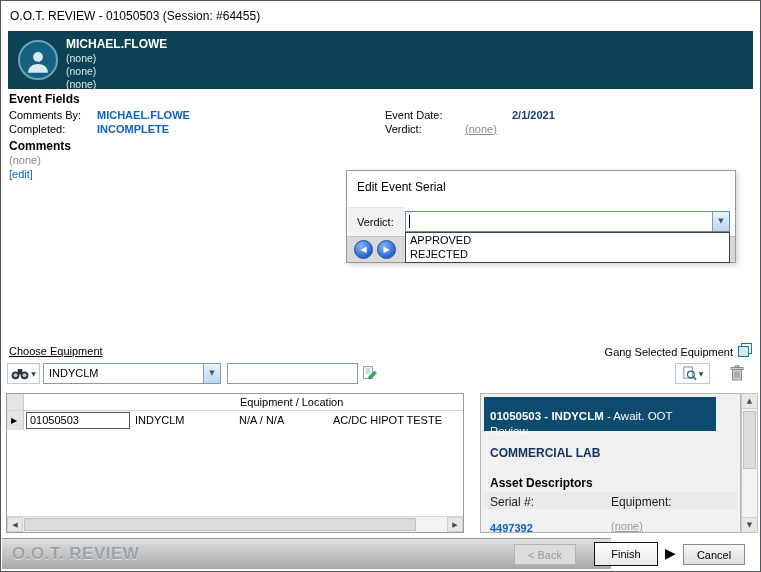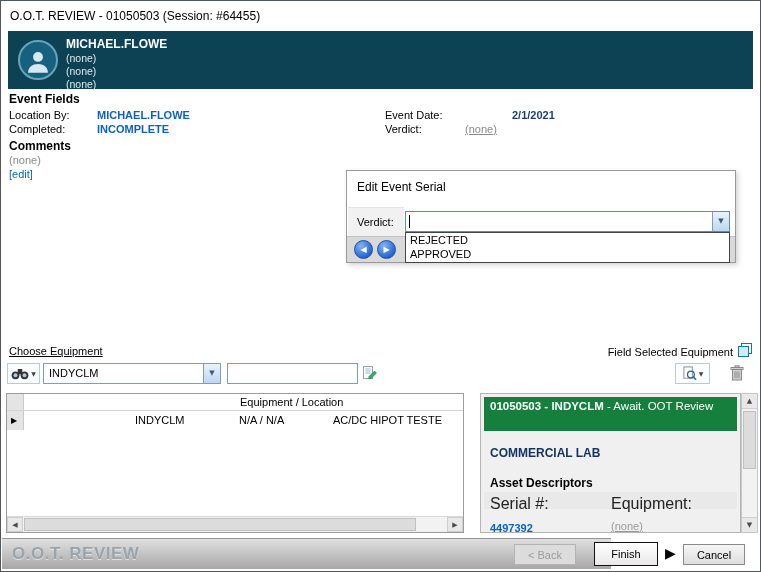--- a/index.html
+++ b/index.html
@@ -56,25 +56,25 @@
   .hdr-label{left:233px;top:2px;font-size:11px;}
   .tbl-row{left:0;top:17px;width:100%;height:19px;}
   .row-marker{position:absolute;left:4px;top:5px;font-size:8px;font-family:"DejaVu Sans",sans-serif;}
   .id-cell{left:19px;top:1px;width:104px;height:17px;border:1px solid #555;line-height:15px;padding-left:3px;font-size:11px;}
   .cell{top:3px;font-size:11px;white-space:nowrap;}
   .hscroll{left:0;bottom:0;width:100%;height:16px;background:#f2f2f2;border-top:1px solid #d8d8d8;}
   .scroll-btn{position:absolute;top:0;width:16px;height:15px;background:#e8e8e8;border:1px solid #cfcfcf;text-align:center;line-height:14px;font-size:7px;color:#4a4a4a;cursor:pointer;font-family:"DejaVu Sans",sans-serif;}
   .hthumb{left:17px;top:1px;width:392px;height:13px;background:#dcdcdc;border:1px solid #c0c0c0;}
 
   .details-panel{left:479px;top:392px;width:261px;height:140px;background:#f0f0f0;border:1px solid #b5b5b5;overflow:hidden;}
-  .det-header{left:3px;top:3px;width:253px;height:34px;background:#15803d;color:#fff;font-size:11.5px;line-height:15px;padding:2px 6px;}
+  .det-header{left:3px;top:3px;width:232px;height:34px;background:#0c4a6e;color:#fff;font-size:11.5px;line-height:15px;padding:12px 6px;}
   .det-lab{left:9px;top:52px;font-weight:bold;font-size:12px;color:#13325f;}
   .det-desc{left:9px;top:82px;font-weight:bold;font-size:12px;}
   .det-lblrow{left:3px;top:98px;width:253px;height:17px;background:#e9e9e9;}
-  .det-lbl{top:101px;font-size:16px;color:#222;}
+  .det-lbl{top:101px;font-size:12px;color:#222;}
   .det-val-serial{left:9px;top:128px;font-size:11px;font-weight:bold;color:#0b62c4;text-decoration:underline;}
   .det-val-dept{left:130px;top:126px;font-size:11px;color:#9a9a9a;text-decoration:underline;}
   .vscroll{left:740px;top:392px;width:17px;height:140px;background:#f2f2f2;border:1px solid #c6c6c6;}
   .vbtn{position:absolute;left:0;width:15px;height:15px;background:#e8e8e8;text-align:center;line-height:14px;font-size:7px;color:#4a4a4a;cursor:pointer;font-family:"DejaVu Sans",sans-serif;}
   .vbtn.up{top:0;border-bottom:1px solid #cfcfcf;}
   .vbtn.down{bottom:0;border-top:1px solid #cfcfcf;}
   .vthumb{left:1px;top:17px;width:13px;height:58px;background:#dcdcdc;border:1px solid #c0c0c0;}
 
   .footer{left:1px;top:537px;width:609px;height:31px;background:linear-gradient(#e0e0e0,#a7a7a7);border-top:1px solid #949494;}
   .footer-title{left:10px;top:5px;font-size:17px;font-weight:bold;color:#9ba4ab;letter-spacing:.5px;text-shadow:0 1px 0 rgba(255,255,255,.55);}
@@ -97,21 +97,21 @@
         <path d="M3.5 22c0-4.8 3.8-7.5 8.5-7.5s8.5 2.7 8.5 7.5z" fill="#d9e9f1"></path>
       </svg>
     </div>
     <div class="abs user-name">MICHAEL.FLOWE</div>
     <div class="abs user-line" style="top:21px;">(none)</div>
     <div class="abs user-line" style="top:34px;">(none)</div>
     <div class="abs user-line" style="top:47px;">(none)</div>
   </div>
 
   <div class="abs h-bold" style="left:8px;top:91px;">Event Fields</div>
-  <div class="abs lbl" style="left:8px;top:108px;">Location By:</div>
+  <div class="abs lbl" style="left:8px;top:108px;">Comments By:</div>
   <div class="abs val-link" style="left:96px;top:108px;">MICHAEL.FLOWE</div>
   <div class="abs lbl" style="left:8px;top:122px;">Completed:</div>
   <div class="abs val-link" style="left:96px;top:122px;text-align:right;">INCOMPLETE</div>
   <div class="abs lbl" style="left:384px;top:108px;">Event Date:</div>
   <div class="abs val-date" style="left:464px;top:108px;">2/1/2021</div>
   <div class="abs lbl" style="left:384px;top:122px;">Verdict:</div>
   <div class="abs lbl muted u" style="left:464px;top:122px;cursor:pointer;">(none)</div>
 
   <div class="abs h-bold" style="left:8px;top:138px;">Comments</div>
   <div class="abs lbl muted" style="left:8px;top:153px;">(none)</div>
@@ -124,42 +124,42 @@
 
     <div class="abs combo">
       <span class="caret"></span>
       <span class="combo-value"></span>
       <span class="combo-btn">
         <span>▼</span>
       </span>
     </div>
 
     <div class="abs dropdown">
+      <div class="opt">APPROVED</div>
       <div class="opt">REJECTED</div>
-      <div class="opt">APPROVED</div>
     </div>
 
     <div class="abs popup-strip">
       <button class="nav-circle" style="left:7px;">
         <span>◀</span>
       </button>
       <button class="nav-circle" style="left:30px;">
         <span>▶</span>
       </button>
       <button class="ok-btn">
         <span>✔</span>
       </button>
       <button class="x-btn">
         <span>✘</span>
       </button>
     </div>
   </div>
 
   <div class="abs lbl section-link">Choose Equipment</div>
-  <div class="abs lbl gang-label">Field Selected Equipment</div>
+  <div class="abs lbl gang-label">Gang Selected Equipment</div>
   <button class="abs gang-icon-btn">
     <svg width="16" height="16" viewBox="0 0 16 16">
       <rect x="4.5" y="1.5" width="10" height="10" fill="#fff" stroke="#0e7a9e"></rect>
       <rect x="1.5" y="4.5" width="10" height="10" fill="#d2ecf5" stroke="#0e7a9e"></rect>
     </svg>
   </button>
 
   <button class="abs tool-btn" style="left:6px;top:362px;width:33px;">
     <svg width="18" height="13" viewBox="0 0 20 14">
       <rect x="7.5" y="2" width="5" height="6" fill="#333"></rect>
@@ -212,20 +212,21 @@
 
   <div class="abs table-panel">
     <div class="abs tbl-header">
       <div class="abs gutter-cell"></div>
       <div class="abs hdr-label">Equipment / Location</div>
     </div>
     <div class="abs tbl-row">
       <div class="abs gutter-cell">
         <span class="row-marker">▶</span>
       </div>
+      <div class="abs id-cell">01050503</div>
       <div class="abs cell" style="left:128px;">INDYCLM</div>
       <div class="abs cell" style="left:232px;">N/A / N/A</div>
       <div class="abs cell" style="left:326px;">AC/DC HIPOT TESTE</div>
     </div>
     <div class="abs hscroll">
       <div class="scroll-btn" style="left:0;">
         <span>◀</span>
       </div>
       <div class="abs hthumb"></div>
       <div class="scroll-btn" style="right:0;">

